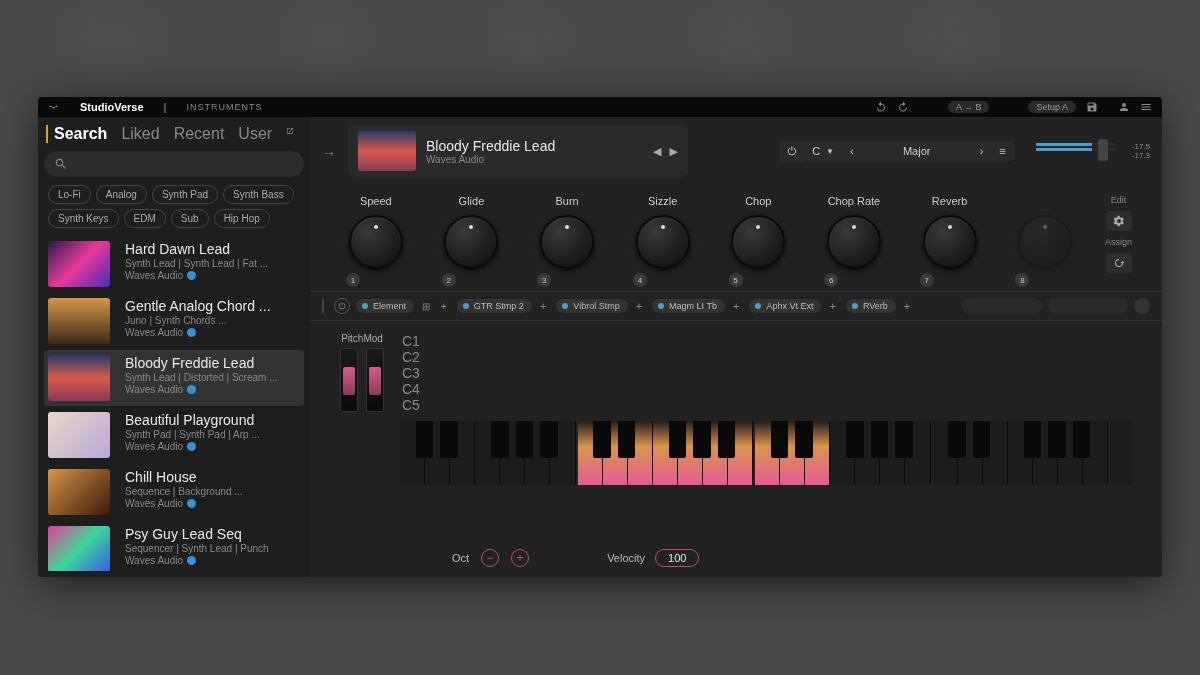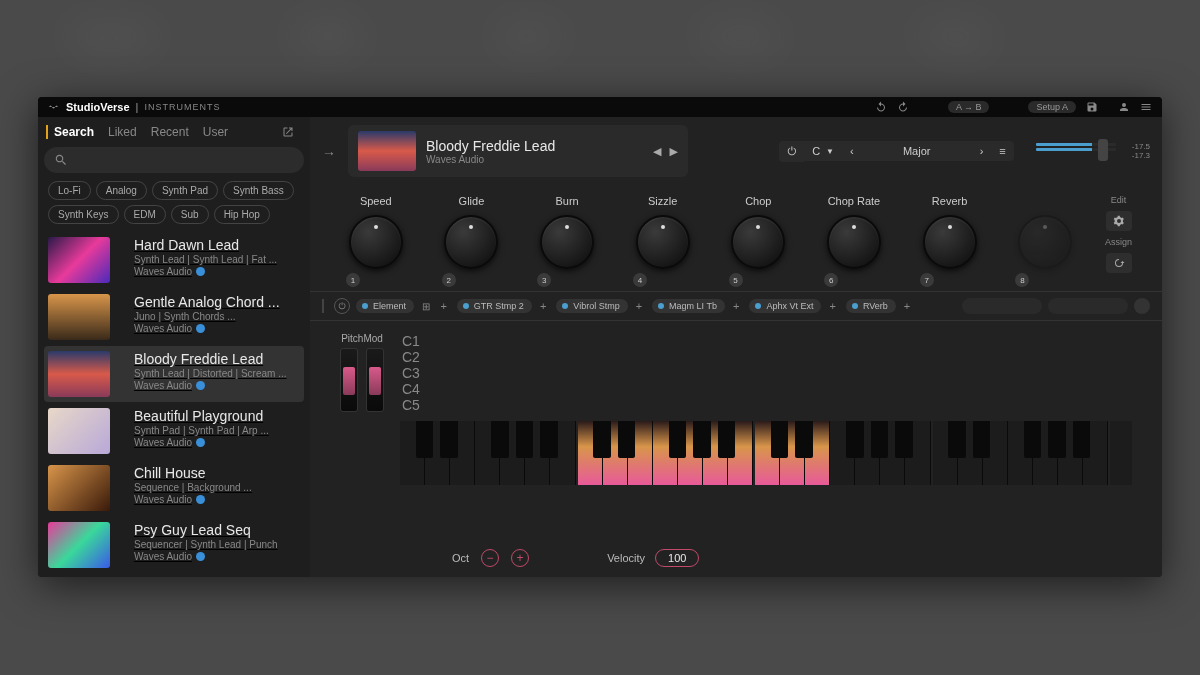--- a/index.html
+++ b/index.html
@@ -1,39 +1,39 @@
 <!DOCTYPE html>
 <html><head>
 <meta charset="utf-8">
 <style>
 * { margin: 0; padding: 0; box-sizing: border-box; font-family: -apple-system, BlinkMacSystemFont, 'Segoe UI', Arial, sans-serif; }
 body { background: #4a4a4a; width: 1200px; height: 675px; overflow: hidden; position: relative; }
 .bg-blur { position: absolute; inset: 0; filter: blur(20px); opacity: 0.5; display: flex; justify-content: space-around; align-items: flex-start; padding-top: 20px; }
 .bg-blur span { color: #999; font-size: 28px; font-weight: 500; }
 .plugin { position: absolute; left: 38px; top: 97px; width: 1124px; height: 480px; background: #1a1a1a; border-radius: 4px; overflow: hidden; display: flex; flex-direction: column; box-shadow: 0 8px 40px rgba(0,0,0,0.6); }
 .titlebar { height: 20px; background: #0a0a0a; display: flex; align-items: center; padding: 0 10px; gap: 16px; color: #999; font-size: 11px; }
-.titlebar .left { display: flex; align-items: center; gap: 6px; justify-content: space-between; }
+.titlebar .left { display: flex; align-items: center; gap: 20px; justify-content: space-between; }
 .titlebar .brand { color: #fff; font-weight: 600; }
 .titlebar .sub { color: #888; letter-spacing: 1px; font-size: 9px; }
 .titlebar .right { margin-left: auto; display: flex; align-items: center; gap: 10px; }
 .titlebar .pill { background: #2a2a2a; padding: 1px 8px; border-radius: 8px; font-size: 9px; margin-left: 29px; }
 .titlebar svg { width: 12px; height: 12px; fill: #888; }
 .body { flex: 1; display: flex; min-height: 0; }
 .sidebar { width: 272px; background: #1e1e1e; display: flex; flex-direction: column; padding: 6px; gap: 6px; overflow: hidden; }
-.tabs { display: flex; gap: 14px; padding: 2px 10px; font-size: 12px; color: #888; align-items: center; }
+.tabs { display: flex; gap: 14px; padding: 2px 10px; font-size: 16px; color: #888; align-items: flex-start; }
 .tabs .tab { cursor: pointer; }
 .tabs .tab.active { color: #fff; font-weight: 600; border-left: 2px solid #e4a11b; padding-left: 6px; margin-left: -8px; }
 .tabs .ext { margin-left: auto; }
 .search-box { background: #2c2c2c; border-radius: 14px; height: 26px; display: flex; align-items: center; padding: 0 10px; gap: 8px; }
 .search-box svg { width: 14px; height: 14px; fill: #888; }
 .search-box input { background: none; border: none; color: #ccc; font-size: 12px; outline: none; flex: 1; }
 .chips { display: flex; flex-wrap: wrap; gap: 5px; padding: 2px 4px; }
 .chip { background: transparent; border: 1px solid #444; color: #aaa; font-size: 10px; padding: 3px 9px; border-radius: 10px; cursor: pointer; }
 .presets { flex: 1; overflow: hidden; display: flex; flex-direction: column; gap: 1px; }
-.preset { display: flex; gap: 24px; padding: 5px 4px; border-radius: 4px; cursor: pointer; text-decoration: underline; }
+.preset { display: flex; gap: 15px; padding: 5px 4px; border-radius: 4px; cursor: pointer; }
 .preset.active { background: #333; }
 .preset .thumb { width: 62px; height: 46px; border-radius: 3px; flex-shrink: 0; }
 .preset .info { display: flex; flex-direction: column; gap: 1px; overflow: hidden; }
 .preset .title { color: #e8e8e8; font-size: 14px; font-weight: 500; white-space: nowrap; overflow: hidden; text-overflow: ellipsis; }
 .preset .tags { color: #888; font-size: 10px; white-space: nowrap; overflow: hidden; }
 .preset .author { color: #888; font-size: 10px; display: flex; align-items: center; gap: 4px; }
 .verified { width: 9px; height: 9px; background: #3a8fd9; border-radius: 50%; display: inline-block; }
 .main { flex: 1; background: #222; display: flex; flex-direction: column; overflow: hidden; }
 .header-row { display: flex; align-items: center; padding: 8px 12px; gap: 12px; }
 .arrow-collapse { color: #888; cursor: pointer; font-size: 14px; }

